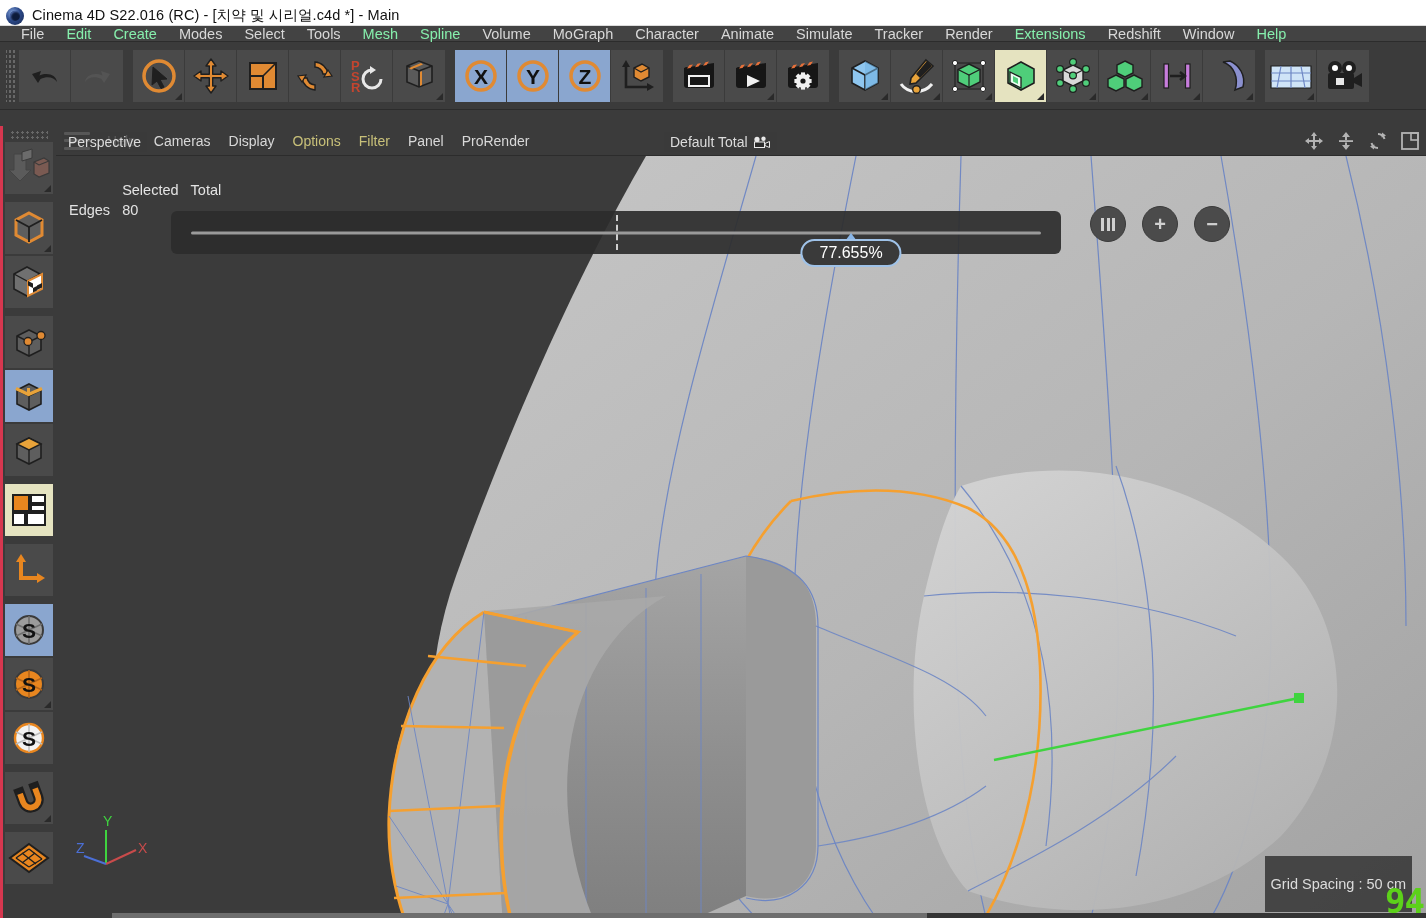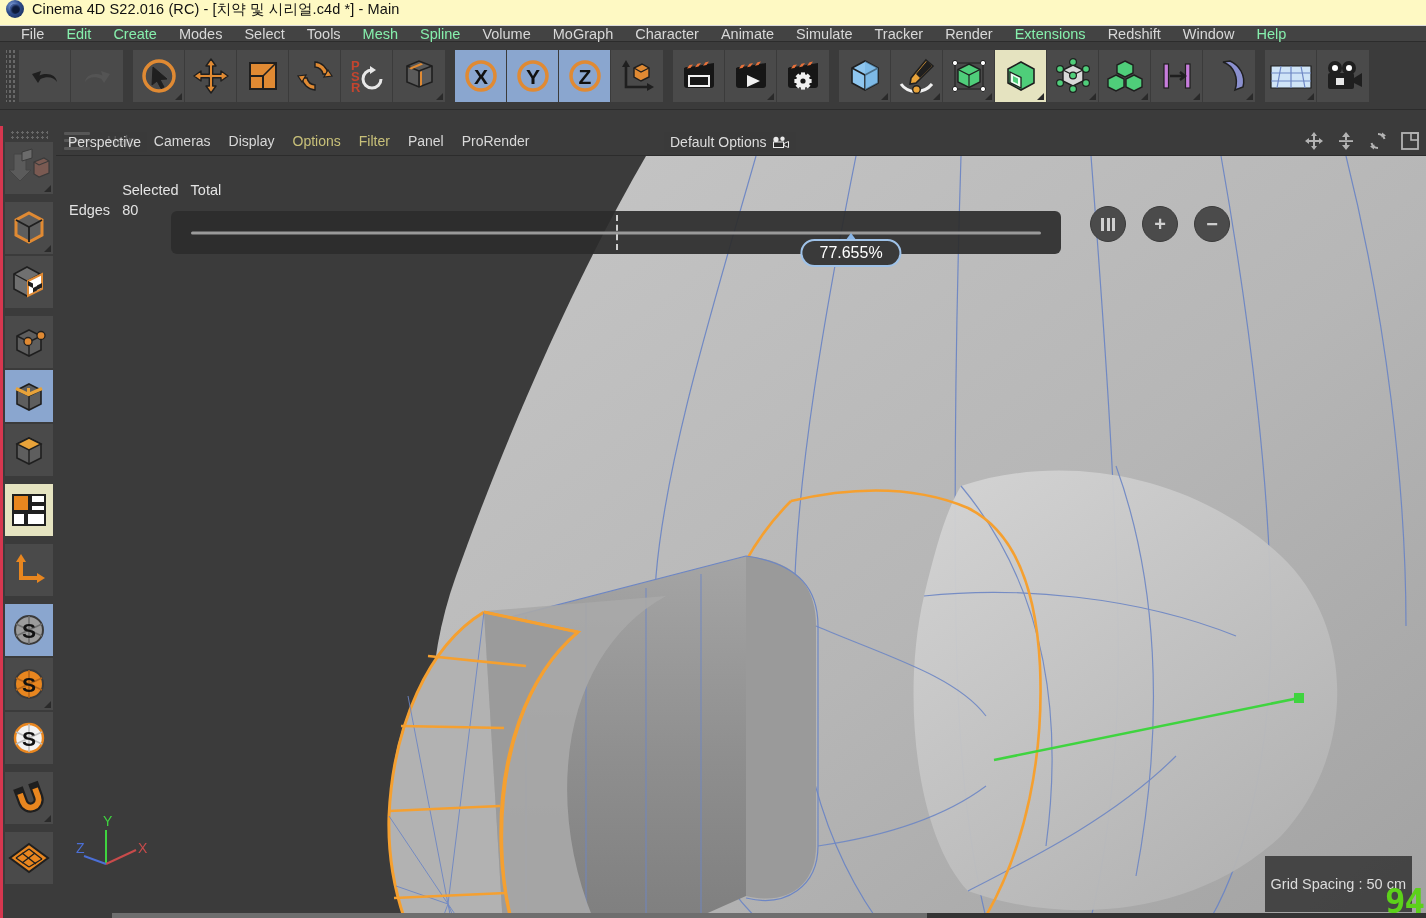--- a/index.html
+++ b/index.html
@@ -6,22 +6,22 @@
   html, body {
     width: 1426px; height: 918px;
     background: #3b3b3b;
     font-family: "Liberation Sans", sans-serif;
     overflow: hidden;
   }
   #app { position: relative; width: 1426px; height: 918px; }
 
   
   .titlebar {
-    height: 26px; background: #fef9c3;
-    display: flex; align-items: flex-start; gap: 8px;
+    height: 26px; background: #ffffff;
+    display: flex; align-items: flex-end; gap: 8px;
     padding-left: 6px;
     border-bottom: 1px solid #dcdcdc;
   }
   .title-logo {
     width: 18px; height: 18px; border-radius: 50%;
     background: radial-gradient(circle at 35% 32%, #7f9fd8 0%, #2c4a8a 45%, #16264c 100%);
     position: relative; flex: 0 0 auto;
   }
   .title-logo::after {
     content: ""; position: absolute; left: 4px; top: 4px;
@@ -747,21 +747,21 @@
           <g stroke="#6d86c4" stroke-width="1.1" fill="none" opacity=".9">
             <path d="M760 470 C830 500 900 520 930 560"></path>
             <path d="M762 690 C830 680 890 660 930 630"></path>
           </g>
         </svg>
       </div>
 
       <div class="vp-label label-persp">Perspective</div>
 
       <div class="vp-label label-cam">
-        <span>Default Options</span>
+        <span>Default Total</span>
         <svg width="18" height="13" viewBox="0 0 18 13">
           <circle cx="4" cy="3.4" r="2.6" fill="#e9e9e9"></circle>
           <circle cx="10.5" cy="2.8" r="2.2" fill="#e9e9e9"></circle>
           <rect x="1.5" y="6" width="10" height="5.5" fill="#2a2a2a" stroke="#e9e9e9" stroke-width="1"></rect>
           <path d="M12 7.5 L16.5 5.5 L16.5 11.5 L12 9.6 Z" fill="#2a2a2a" stroke="#e9e9e9" stroke-width="1"></path>
         </svg>
       </div>
 
       <div class="hud">
         <table>

